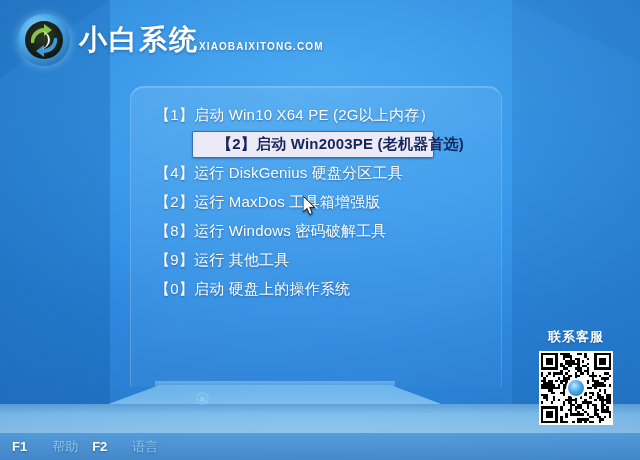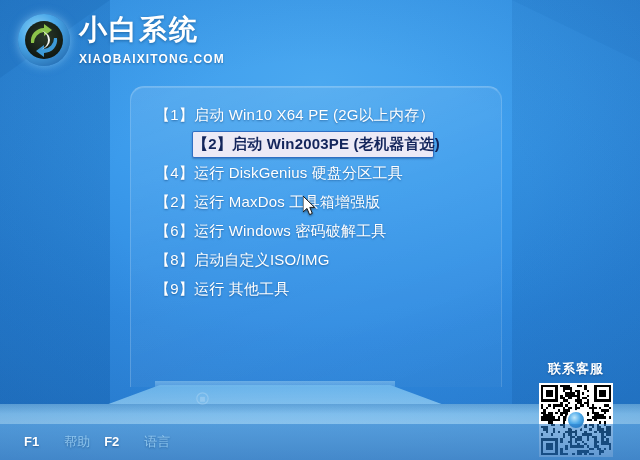--- a/index.html
+++ b/index.html
@@ -103,33 +103,33 @@
   .brand-mark .inner {
     position: absolute;
     left: 7px; top: 7px;
     width: 38px; height: 38px;
     border-radius: 50%;
     background: radial-gradient(circle at 50% 40%, #2b3a2a 0%, #121a14 70%, #070a08 100%);
     overflow: hidden;
   }
   .brand-text {
     display: flex;
-    flex-direction: column;
+    flex-direction: row;
     line-height: 1;
   }
   .brand-cn {
     font-size: 28px;
     font-weight: bold;
     color: #ffffff;
     letter-spacing: 2px;
     text-shadow: 0 1px 3px rgba(10,60,110,0.55);
   }
   .brand-en {
-    margin-top: 9px;
-    font-size: 12px;
+    margin-top: 16px;
+    font-size: 10px;
     font-weight: bold;
     color: #ffffff;
     letter-spacing: 1.1px;
     text-shadow: 0 1px 2px rgba(10,60,110,0.5);
   }
 
   
   .menu-panel {
     position: absolute;
     left: 130px; top: 86px;
@@ -160,36 +160,35 @@
     white-space: nowrap;
     text-shadow: 0 1px 2px rgba(12,62,116,0.55);
     box-sizing: border-box;
     border: 1px solid transparent;
     border-radius: 2px;
     margin: 2px 0;
   }
   .menu-item.selected {
     margin-left: 62px;
     margin-right: 66px;
-    padding-left: 0;
+    padding-left: 24px;
     background: #eceaf6;
     border: 1px solid #2f6fc4;
     color: #14265c;
     text-shadow: none;
     font-weight: bold;
     box-shadow: 0 1px 2px rgba(8,48,96,0.35);
   }
 
   
   .service {
     position: absolute;
     left: 536px; top: 328px;
     width: 80px;
     text-align: center;
-    margin-top: 32px;
   }
   .service-title {
     font-size: 13px;
     font-weight: bold;
     color: #ffffff;
     letter-spacing: 1px;
     text-shadow: 0 1px 2px rgba(12,62,116,0.6);
     margin-bottom: 5px;
   }
   .qr {
@@ -209,25 +208,25 @@
     border-radius: 50%;
     background: radial-gradient(circle at 40% 35%, #bfe7fb 0%, #4aa7e8 45%, #1e6aa8 100%);
     border: 2px solid #ffffff;
     box-sizing: content-box;
   }
 
   
   .footer {
     position: absolute;
     left: 0; right: 0; bottom: 0;
-    height: 36px;
+    height: 27px;
     display: flex;
     align-items: center;
     justify-content: space-between;
-    padding: 0 24px;
+    padding: 0 12px;
     box-sizing: border-box;
     background: linear-gradient(180deg, rgba(40,125,205,0.55) 0%, rgba(32,110,190,0.72) 100%);
   }
   .hotkeys {
     display: flex;
     align-items: center;
     gap: 14px;
   }
   .hotkey {
     display: flex;
@@ -293,23 +292,23 @@
       <div class="brand-en">XIAOBAIXITONG.COM</div>
     </div>
   </div>
 
   <div class="menu-panel"></div>
   <ul class="menu-list" id="menu-list">
       <li class="menu-item">【1】启动 Win10 X64 PE (2G以上内存）</li>
       <li class="menu-item selected">【2】启动 Win2003PE (老机器首选)</li>
       <li class="menu-item">【4】运行 DiskGenius 硬盘分区工具</li>
       <li class="menu-item">【2】运行 MaxDos 工具箱增强版</li>
-      <li class="menu-item">【6】运行 Windows 密码破解工具</li>
-      <li class="menu-item">【8】启动自定义ISO/IMG</li>
+      <li class="menu-item">【8】运行 Windows 密码破解工具</li>
       <li class="menu-item">【9】运行 其他工具</li>
+      <li class="menu-item">【0】启动 硬盘上的操作系统</li>
     </ul>
 
   <svg class="floor-emblem" viewBox="0 0 16 16">
     <circle cx="8" cy="8" r="7" fill="none" stroke="#cfe7fa" stroke-width="1.4"></circle>
     <rect x="5" y="6" width="6" height="6" fill="#cfe7fa"></rect>
   </svg>
 
   <div class="service">
     <div class="service-title">联系客服</div>
     <div class="qr">

